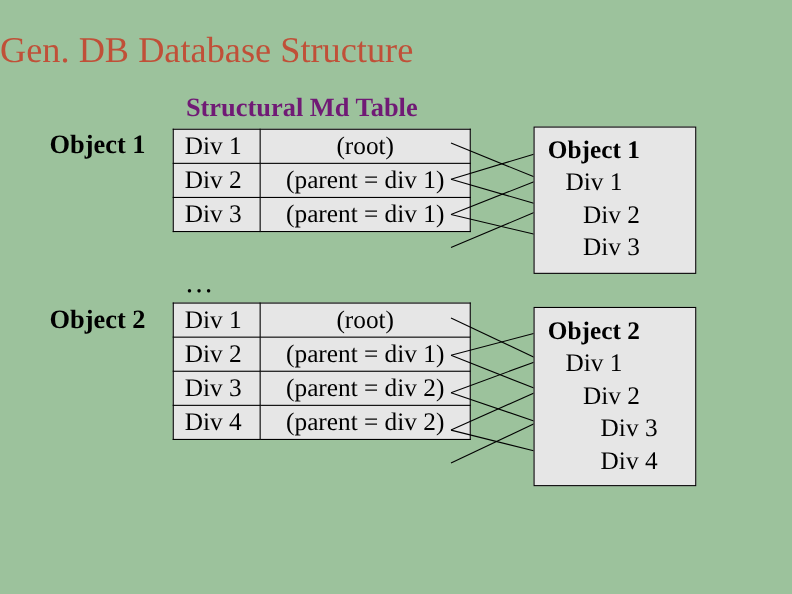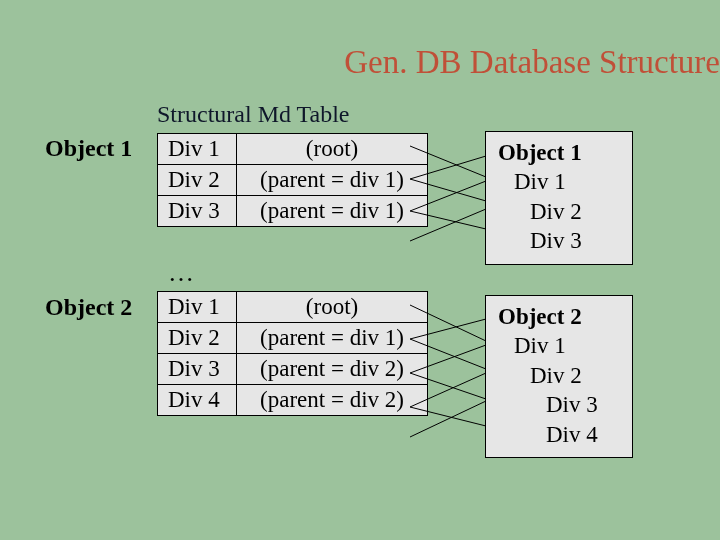--- a/index.html
+++ b/index.html
@@ -6,44 +6,44 @@
     margin: 0;
     padding: 0;
     width: 720px;
     height: 540px;
     background: #9cc29c;
     font-family: Georgia, 'Times New Roman', serif;
     position: relative;
     overflow: hidden;
   }
   .title-block {
-    text-align: right;
-    padding-top: 44px;
+    text-align: left;
+    padding-top: 28px;
   }
   .title-line1 {
     color: #c05038;
     font-size: 33px;
     font-weight: normal;
   }
   .title-line2 {
     color: #000;
     font-size: 33px;
     font-weight: normal;
   }
   .content {
     position: relative;
     margin-top: 20px;
   }
   .table-header {
     position: absolute;
-    left: 157px;
+    left: 169px;
     top: 0;
     font-size: 24px;
-    font-weight: normal;
-    color: #0f172a;
+    font-weight: bold;
+    color: #701a75;
   }
   .side-label {
     position: absolute;
     font-size: 24px;
     font-weight: bold;
     color: #000;
   }
   .side-label.obj1 { left: 45px; top: 34px; }
   .side-label.obj2 { left: 45px; top: 193px; }
 

